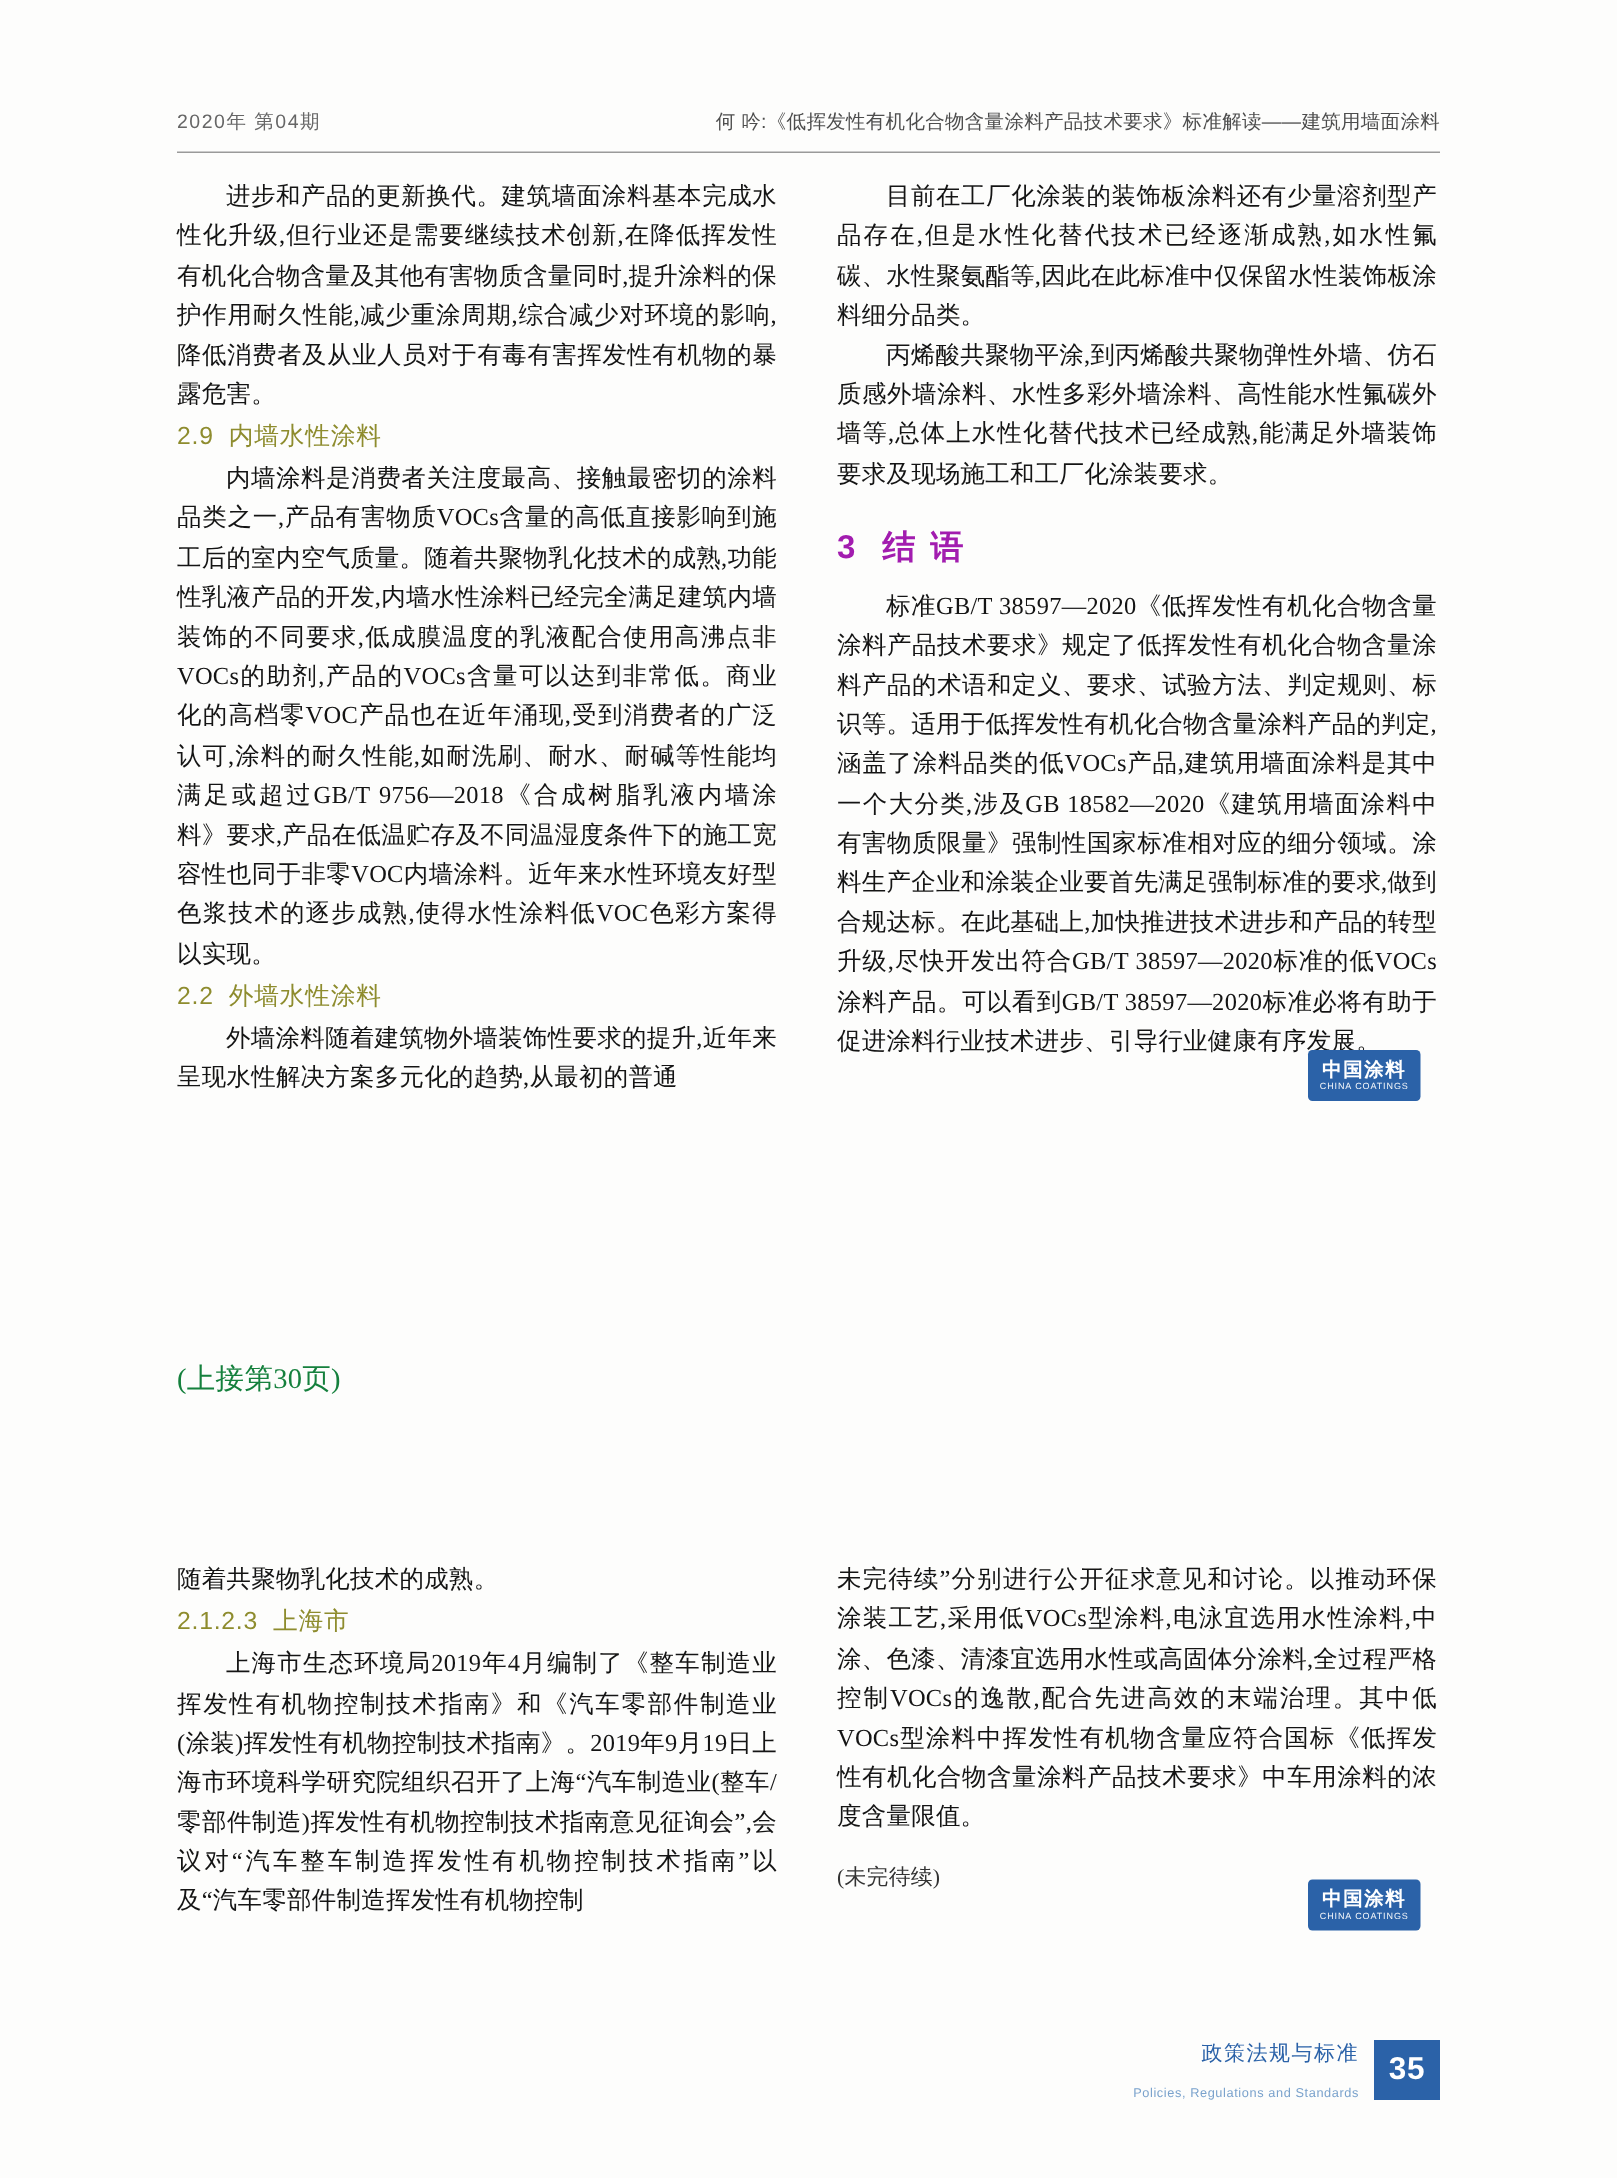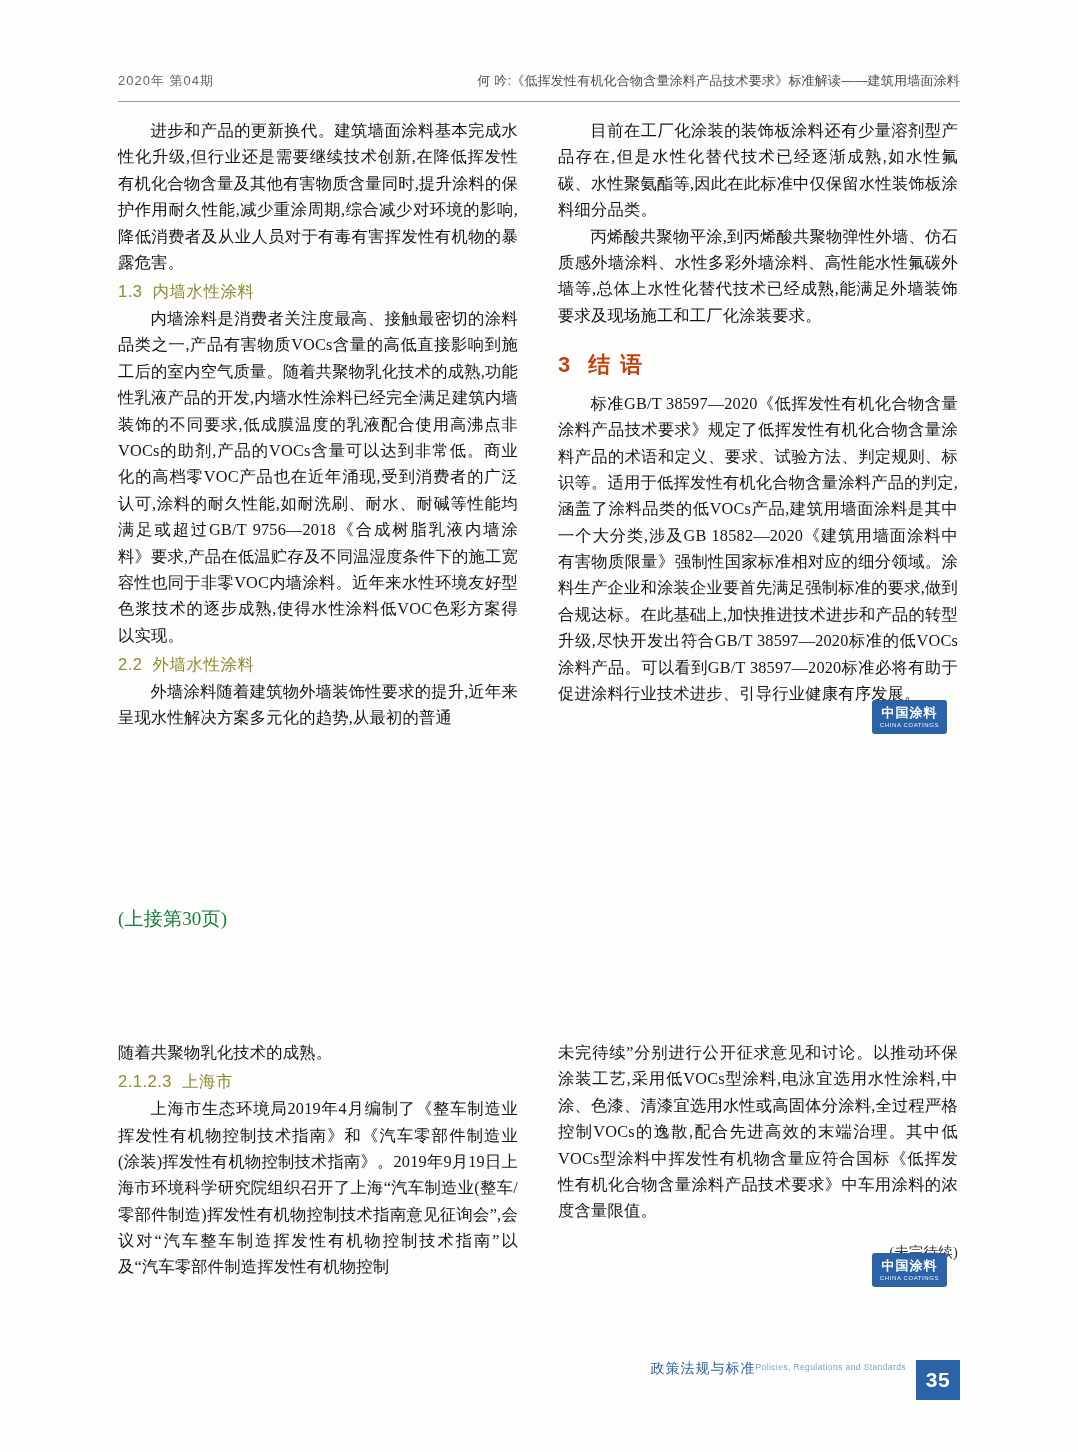--- a/index.html
+++ b/index.html
@@ -88,21 +88,21 @@
     color: #8e8c2e;
     letter-spacing: 0.5px;
   }
   h3.sub .num { margin-right: 10px; }
 
   h2.sec {
     margin: 18px 0 8px 0;
     font-size: 22px;
     font-weight: bold;
     font-family: "Liberation Sans", sans-serif;
-    color: #c2410c;
+    color: #a21caf;
     letter-spacing: 2px;
   }
   h2.sec .num { margin-right: 16px; }
 
   
   .logo {
     width: 75px;
     height: 34px;
     border-radius: 3px;
     background: #2b62a8;
@@ -145,39 +145,39 @@
     font-size: 19px;
     color: #15803d;
     letter-spacing: 0.2px;
   }
 
   .col.bot-left  { left: 118px; top: 1040px; }
   .col.bot-right { left: 558px; top: 1040px; }
 
   .cont-end {
     margin-top: 16px;
-    text-align: right;
+    text-align: left;
     font-size: 14.5px;
     color: #333;
     text-indent: 0;
   }
 
   
   .footer {
     position: absolute;
     right: 118px;
     bottom: 52px;
     display: flex;
     align-items: stretch;
   }
   .footer-text {
     text-align: right;
     padding-right: 10px;
     display: flex;
-    flex-direction: row;
+    flex-direction: column;
     justify-content: space-between;
   }
   .footer-cn {
     font-family: "Liberation Sans", sans-serif;
     font-size: 14px;
     color: #2b62a8;
     letter-spacing: 1px;
   }
   .footer-en {
     font-family: "Liberation Sans", sans-serif;
@@ -207,21 +207,21 @@
 
   <div class="header">
     <span class="header-left">2020年  第04期</span>
     <span class="header-right">何   吟:《低挥发性有机化合物含量涂料产品技术要求》标准解读——建筑用墙面涂料</span>
   </div>
   <div class="header-rule"></div>
 
   <div class="col left top-left">
     <p>进步和产品的更新换代。建筑墙面涂料基本完成水性化升级,但行业还是需要继续技术创新,在降低挥发性有机化合物含量及其他有害物质含量同时,提升涂料的保护作用耐久性能,减少重涂周期,综合减少对环境的影响,降低消费者及从业人员对于有毒有害挥发性有机物的暴露危害。</p>
     <h3 class="sub">
-      <span class="num">1.3</span><span>内墙水性涂料</span>
+      <span class="num">2.9</span><span>内墙水性涂料</span>
     </h3>
     <p>内墙涂料是消费者关注度最高、接触最密切的涂料品类之一,产品有害物质VOCs含量的高低直接影响到施工后的室内空气质量。随着共聚物乳化技术的成熟,功能性乳液产品的开发,内墙水性涂料已经完全满足建筑内墙装饰的不同要求,低成膜温度的乳液配合使用高沸点非VOCs的助剂,产品的VOCs含量可以达到非常低。商业化的高档零VOC产品也在近年涌现,受到消费者的广泛认可,涂料的耐久性能,如耐洗刷、耐水、耐碱等性能均满足或超过GB/T 9756—2018《合成树脂乳液内墙涂料》要求,产品在低温贮存及不同温湿度条件下的施工宽容性也同于非零VOC内墙涂料。近年来水性环境友好型色浆技术的逐步成熟,使得水性涂料低VOC色彩方案得以实现。</p>
     <h3 class="sub">
       <span class="num">2.2</span><span>外墙水性涂料</span>
     </h3>
     <p>外墙涂料随着建筑物外墙装饰性要求的提升,近年来呈现水性解决方案多元化的趋势,从最初的普通</p>
   </div>
 
   <div class="col right top-right">
     <p>目前在工厂化涂装的装饰板涂料还有少量溶剂型产品存在,但是水性化替代技术已经逐渐成熟,如水性氟碳、水性聚氨酯等,因此在此标准中仅保留水性装饰板涂料细分品类。</p>

